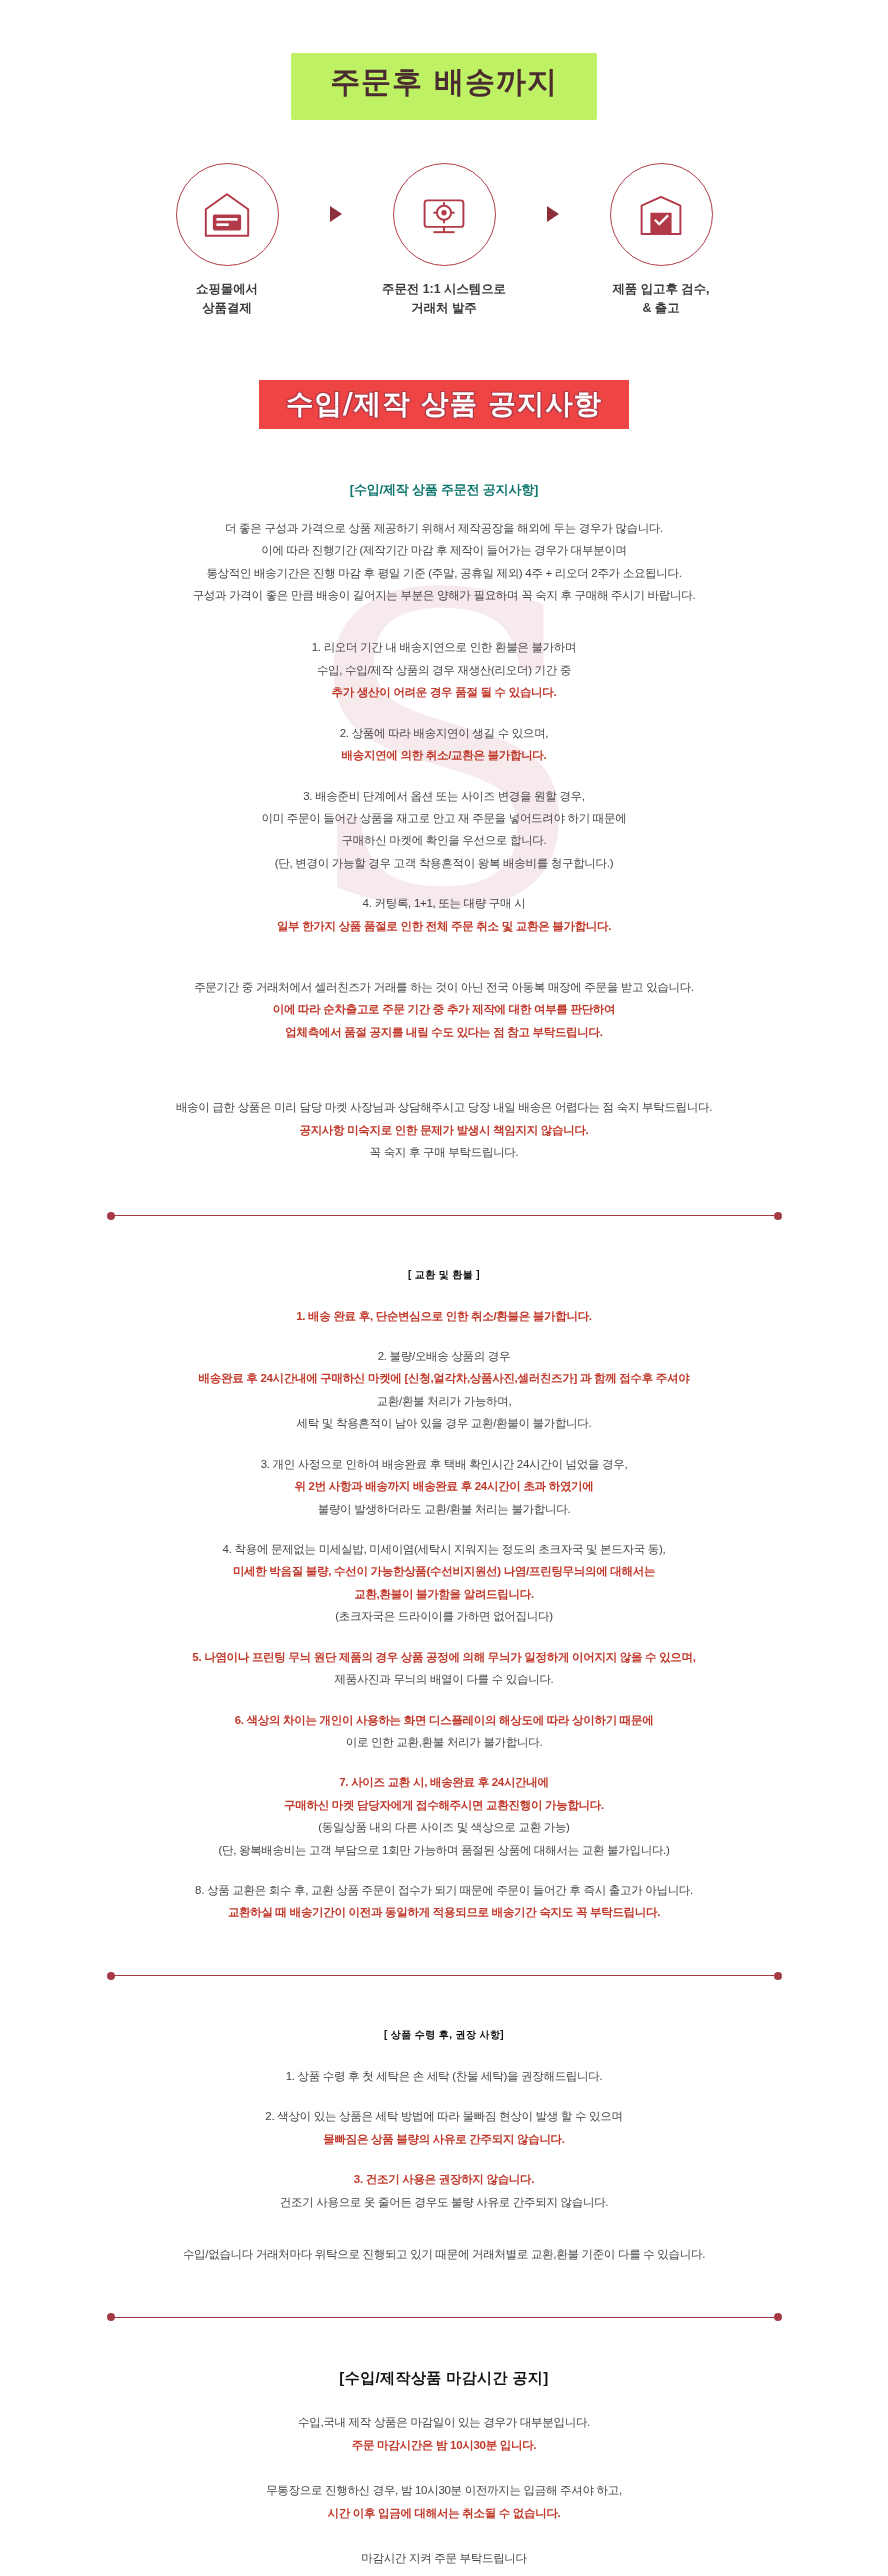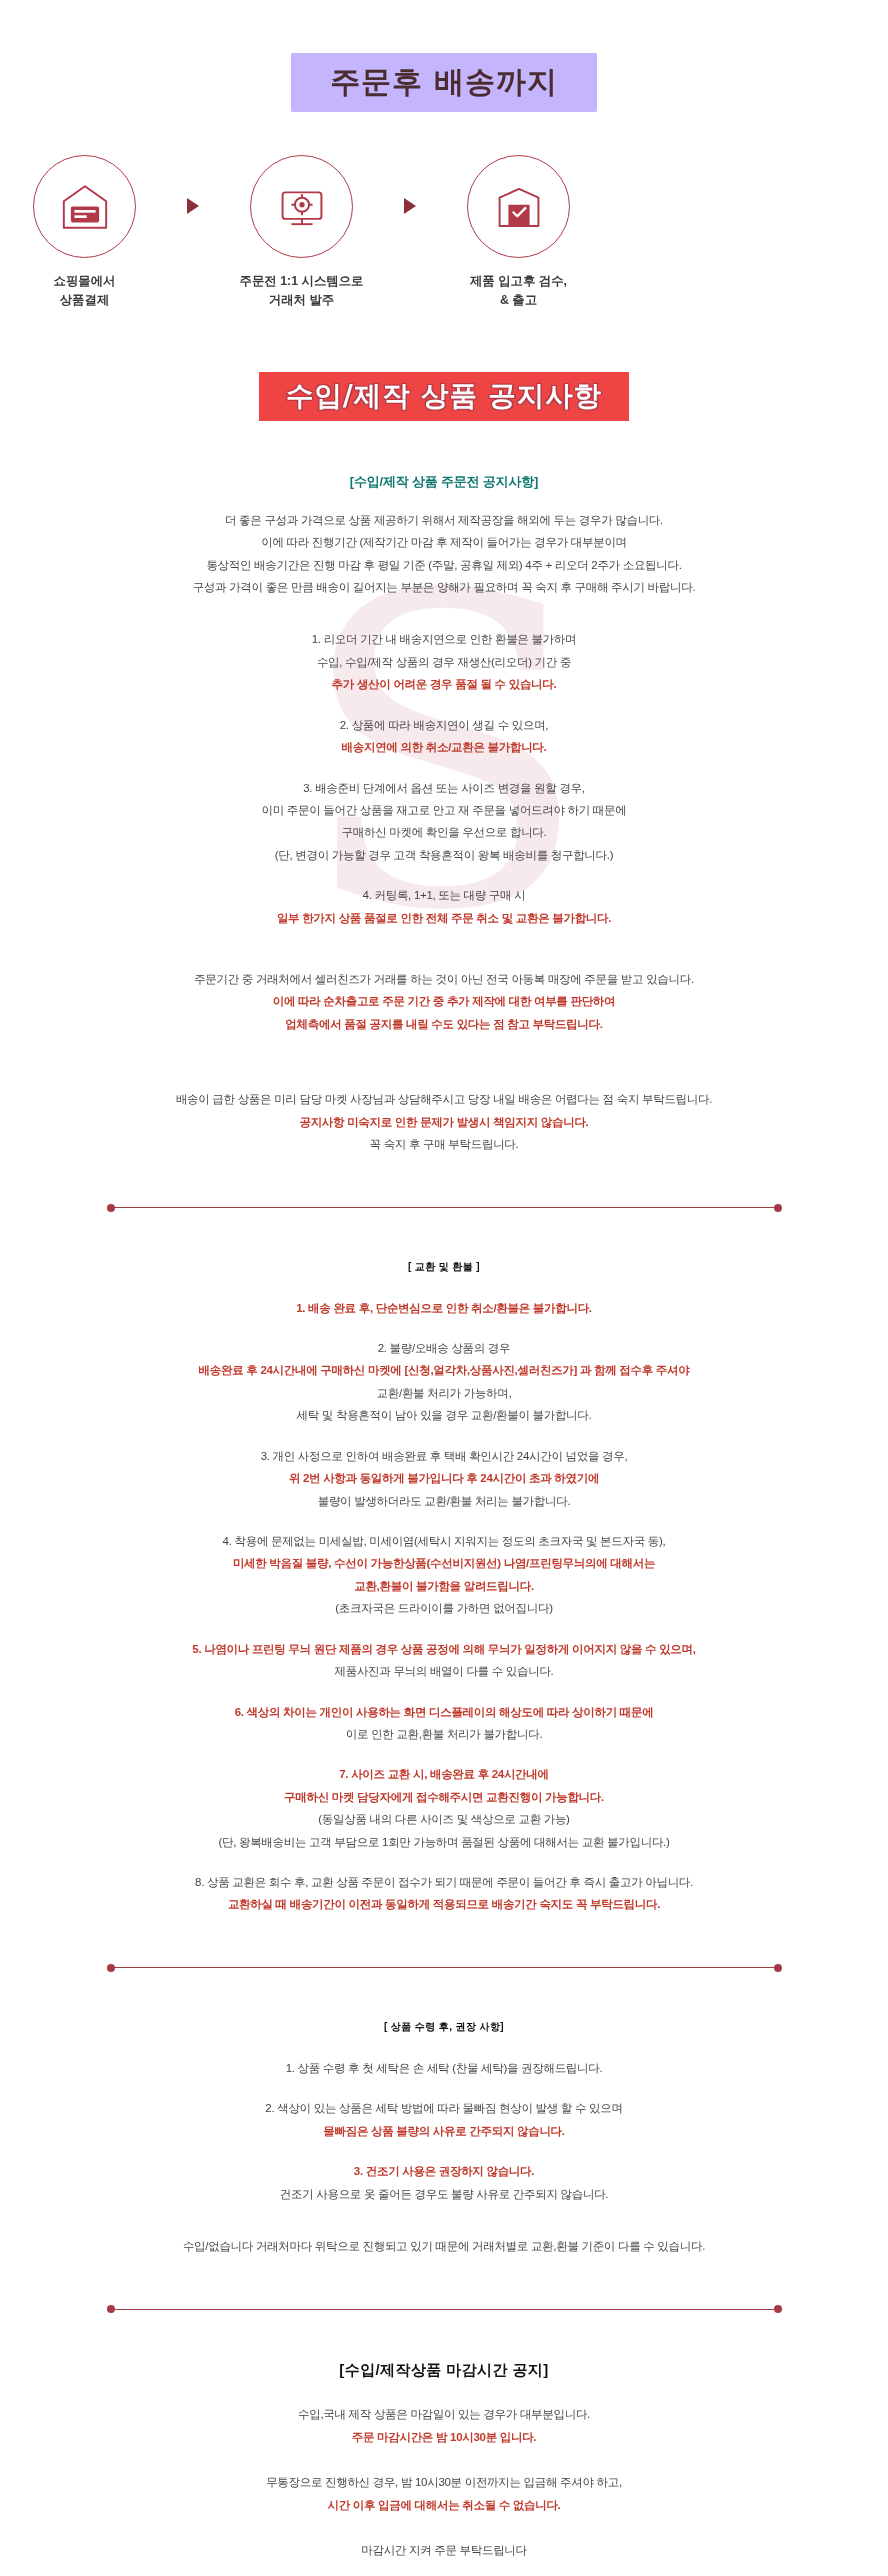--- a/index.html
+++ b/index.html
@@ -22,35 +22,36 @@
   }
 
   
   .sec-order {
     padding-top: 53px;
     text-align: center;
   }
   .title-ribbon {
     display: inline-block;
     position: relative;
-    background: #c4b5fd;
-    padding: 9px 39px 9px;
+    background: #bef264;
+    padding: 9px 39px 17px;
     border-radius: 1.8px;
   }
   .title-ribbon .t {
     font-size: 30px;
     font-weight: bold;
     letter-spacing: 0.9px;
     color: #4a2b2f;
     font-family: "DejaVu Sans", sans-serif;
   }
   .flow {
     margin-top: 43px;
     display: flex;
     align-items: flex-start;
+    justify-content: center;
     gap: 9px;
   }
   .flow-item {
     width: 169px;
     text-align: center;
   }
   .circle {
     width: 103px;
     height: 103px;
     margin: 0 auto;
@@ -337,21 +338,21 @@
     <p class="tx">
       <span>2. 불량/오배송 상품의 경우</span><br>
       <span class="red">배송완료 후 24시간내에 구매하신 마켓에 [신청,얼각차,상품사진,셀러친즈가] 과 함께 접수후 주셔야</span><br>
       <span>교환/환불 처리가 가능하며,</span><br>
       <span>세탁 및 착용흔적이 남아 있을 경우 교환/환불이 불가합니다.</span>
     </p>
 
     <div class="gap-20"></div>
     <p class="tx">
       <span>3. 개인 사정으로 인하여 배송완료 후 택배 확인시간 24시간이 넘었을 경우,</span><br>
-      <span class="red">위 2번 사항과 동일하게 불가입니다 후 24시간이 초과 하였기에</span><br>
+      <span class="red">위 2번 사항과 배송까지 배송완료 후 24시간이 초과 하였기에</span><br>
       <span>불량이 발생하더라도 교환/환불 처리는 불가합니다.</span>
     </p>
 
     <div class="gap-20"></div>
     <p class="tx">
       <span>4. 착용에 문제없는 미세실밥, 미세이염(세탁시 지워지는 정도의 초크자국 및 본드자국 동),</span><br>
       <span class="red">미세한 박음질 불량, 수선이 가능한상품(수선비지원선) 나염/프린팅무늬의에 대해서는</span><br>
       <span class="red">교환,환불이 불가함을 알려드립니다.</span><br>
       <span>(초크자국은 드라이이를 가하면 없어집니다)</span>
     </p>

